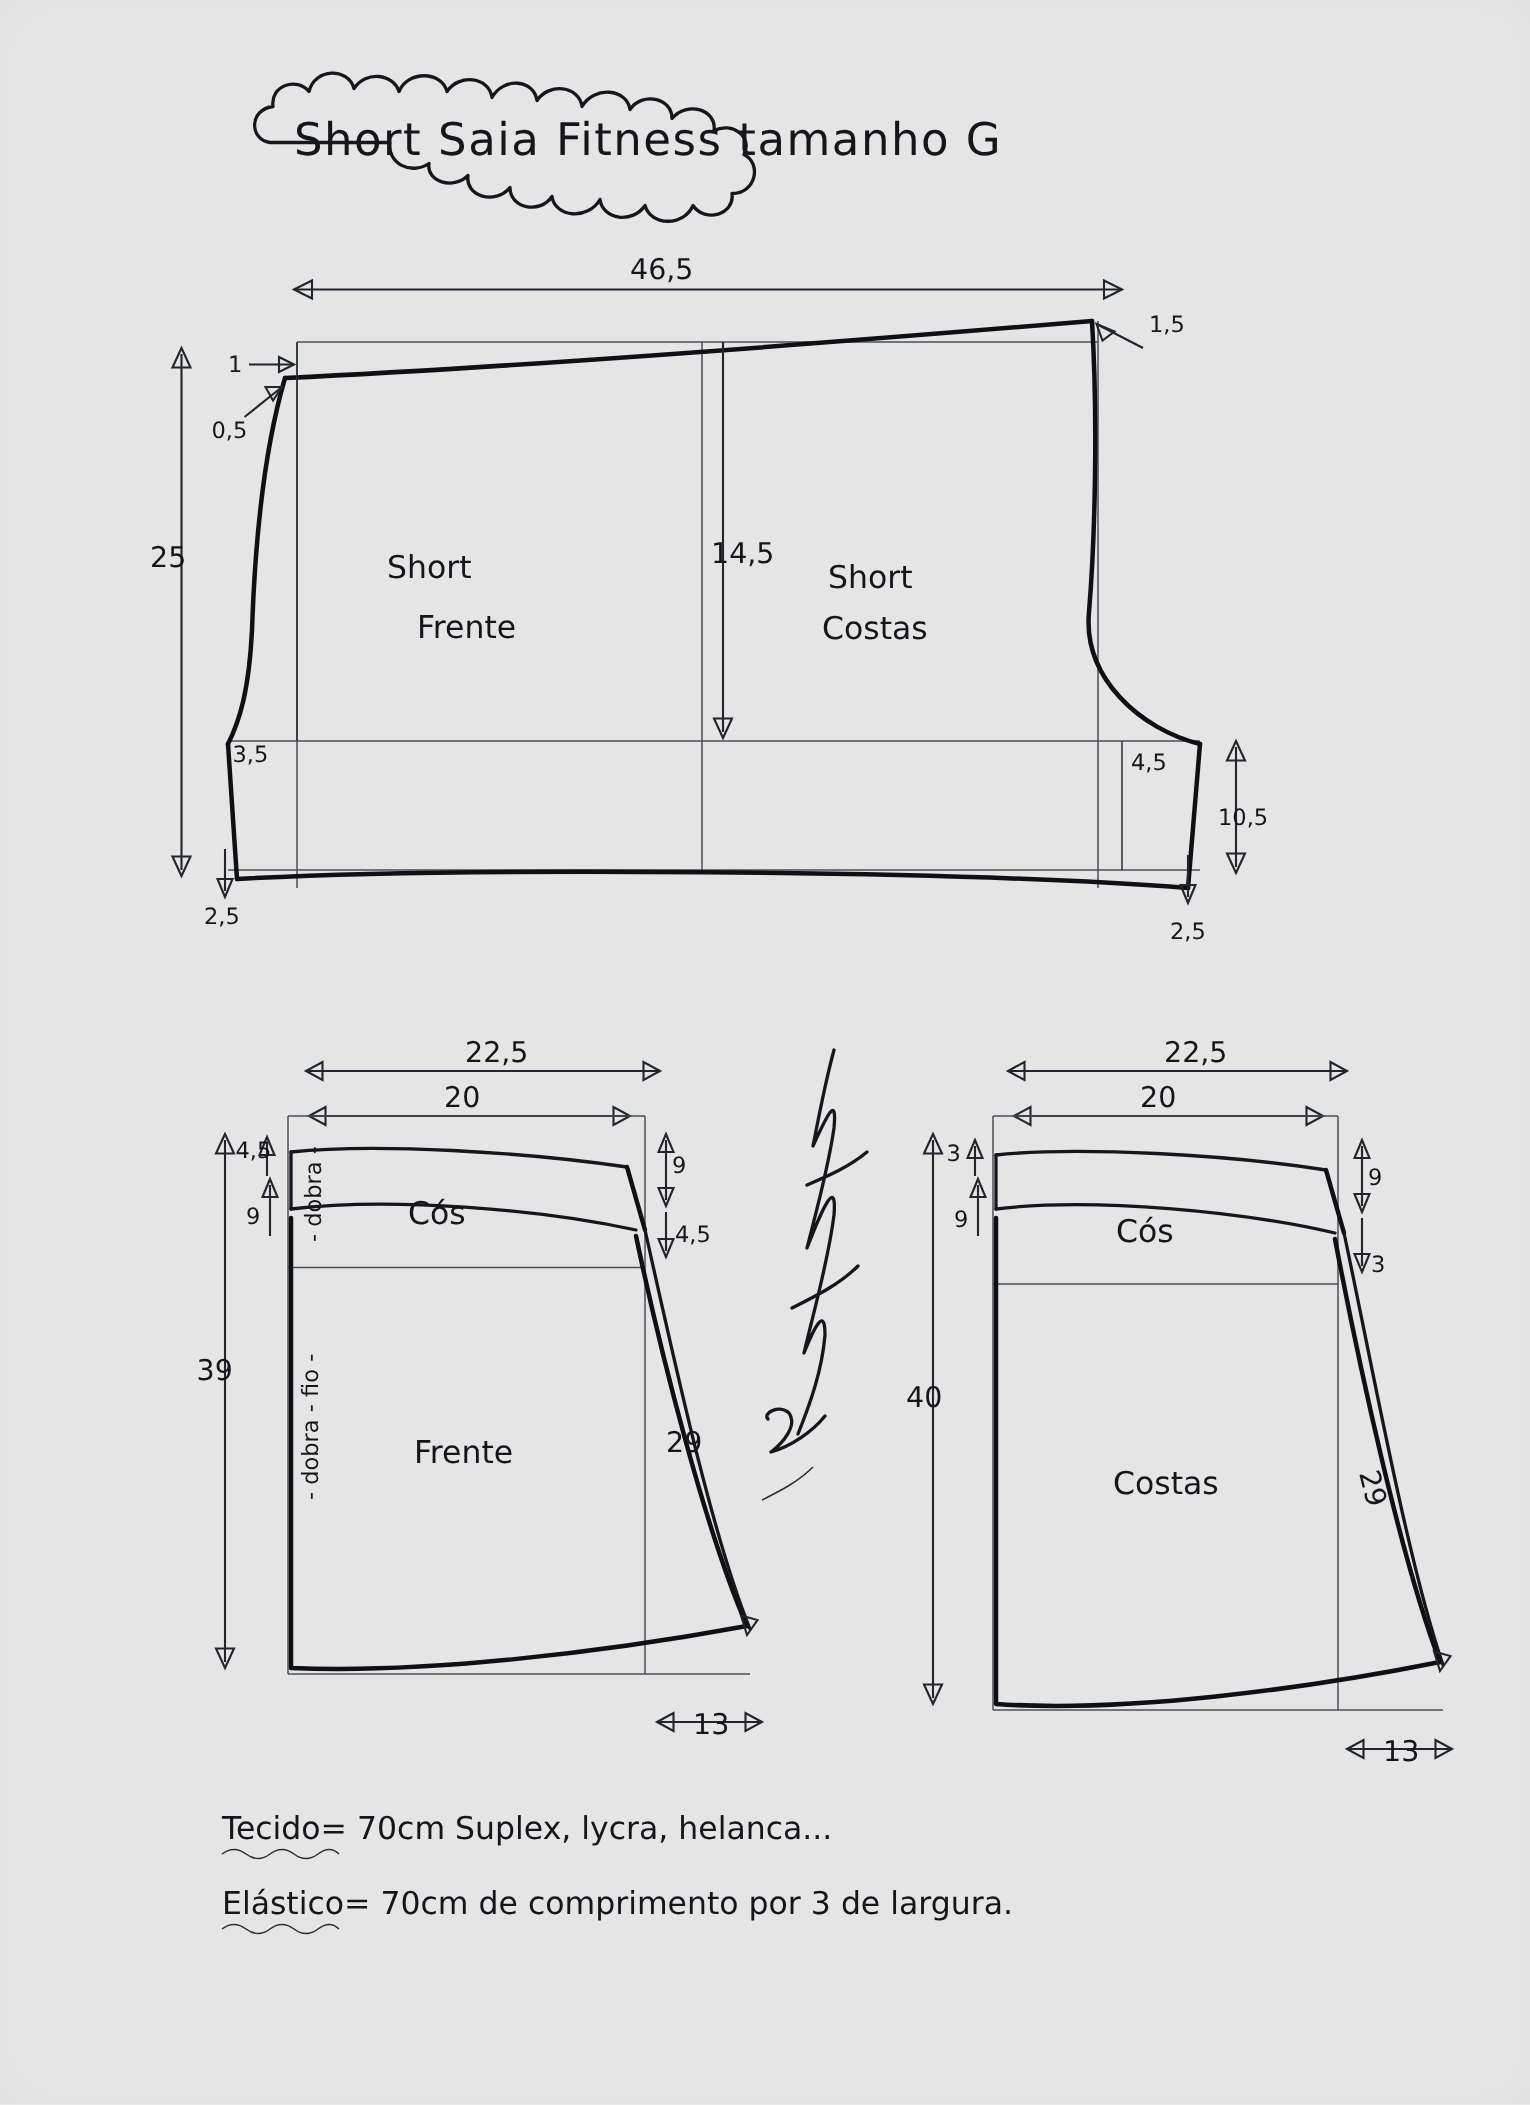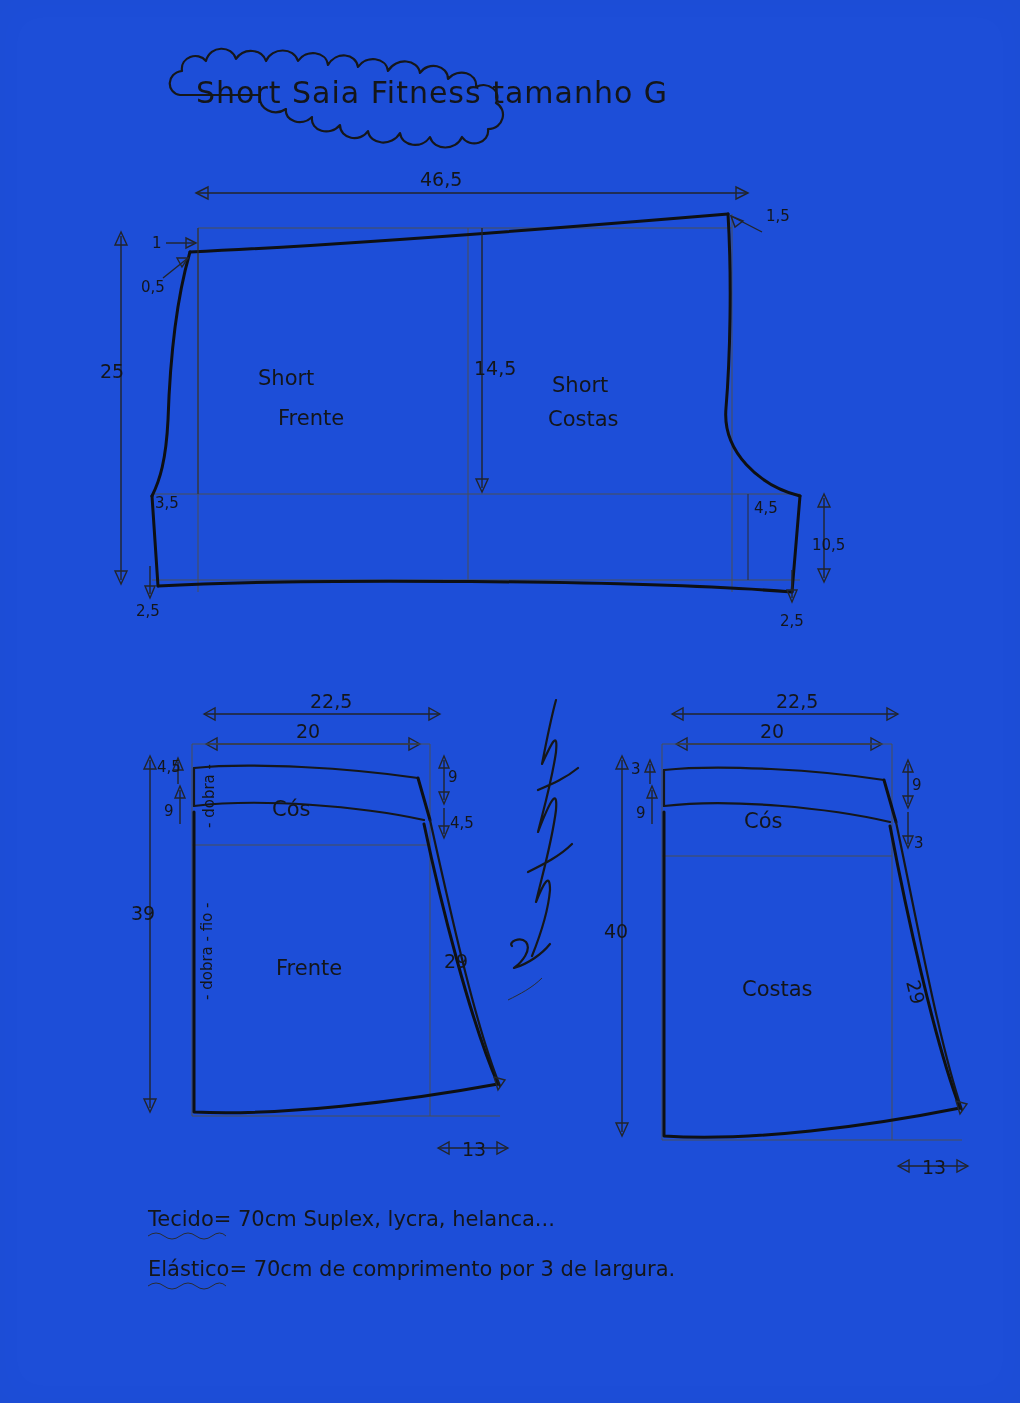--- a/index.html
+++ b/index.html
@@ -3,21 +3,21 @@
 <meta charset="utf-8">
 <style>
   html,body{margin:0;padding:0;}
   body{
     width:1020px;height:1403px;
     background:#fdfdfb;
     font-family:"DejaVu Sans", sans-serif;
     position:relative;
     overflow:hidden;
   }
-  .sheet{position:absolute;inset:0;background:#1d4ed8;}
+  .sheet{position:absolute;inset:0;background:#e5e5e5;}
   
   .paper-edge{position:absolute;left:0;top:0;width:1020px;height:1403px;
      box-shadow:inset 0 0 40px rgba(0,0,0,0.02);pointer-events:none;}
   svg{position:absolute;left:0;top:0;}
   .hand{font-family:"DejaVu Sans", sans-serif;}
   text{fill:#14161a;}
   .lbl{font-size:19px;}
   .lbl-sm{font-size:15px;}
   .title-txt{font-size:30px;letter-spacing:1px;}
   .foot{font-size:21px;}

